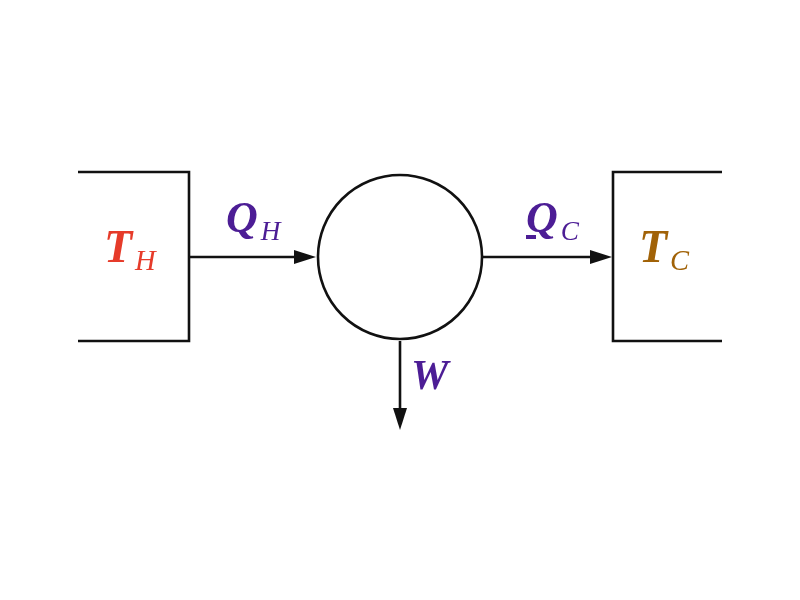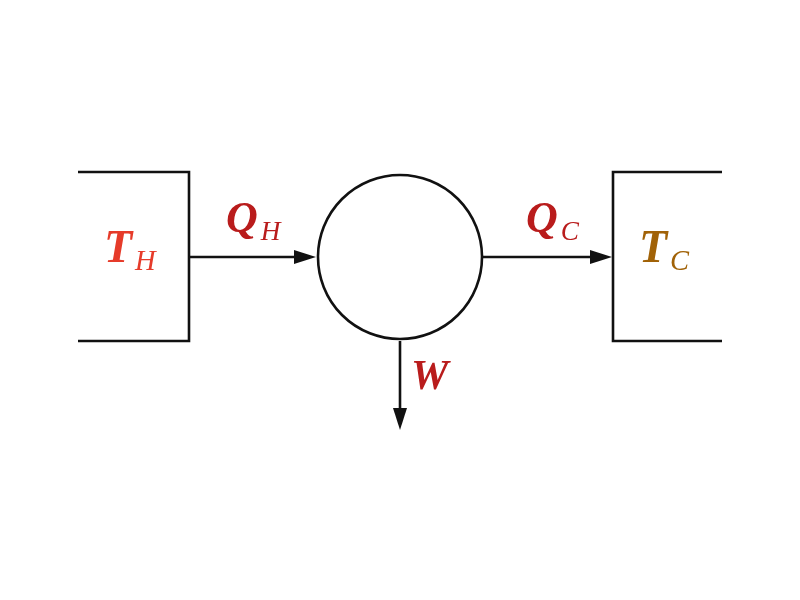--- a/index.html
+++ b/index.html
@@ -17,35 +17,35 @@
   }
   .stage svg {
     position: absolute;
     left: 0;
     top: 0;
   }
   .lbl {
     position: absolute;
     font-style: italic;
     font-weight: bold;
-    color: #b91c1c;
+    color: #4c1d95;
     line-height: 1;
     white-space: nowrap;
     user-select: none;
   }
   .lbl .sub {
     font-size: 0.62em;
     font-weight: normal;
     vertical-align: -0.28em;
     margin-left: 3px;
   }
   .lbl-th { left: 104px; top: 224px; font-size: 46px; color: #e63b2a; }
   .lbl-tc { left: 639px; top: 224px; font-size: 46px; color: #a16207; }
   .lbl-qh { left: 226px; top: 196px; font-size: 44px; }
-  .lbl-qc { left: 526px; top: 196px; font-size: 44px; }
+  .lbl-qc { left: 526px; top: 196px; font-size: 44px; text-decoration: underline; }
   .lbl-w  { left: 411px; top: 354px; font-size: 42px; }
 </style>
 </head>
 <body>
 
 <div class="stage">
 
   <svg width="800" height="600" viewBox="0 0 800 600">
 
     <path d="M 78 172 L 189 172 L 189 341 L 78 341" fill="none" stroke="#111111" stroke-width="2.6"></path>

